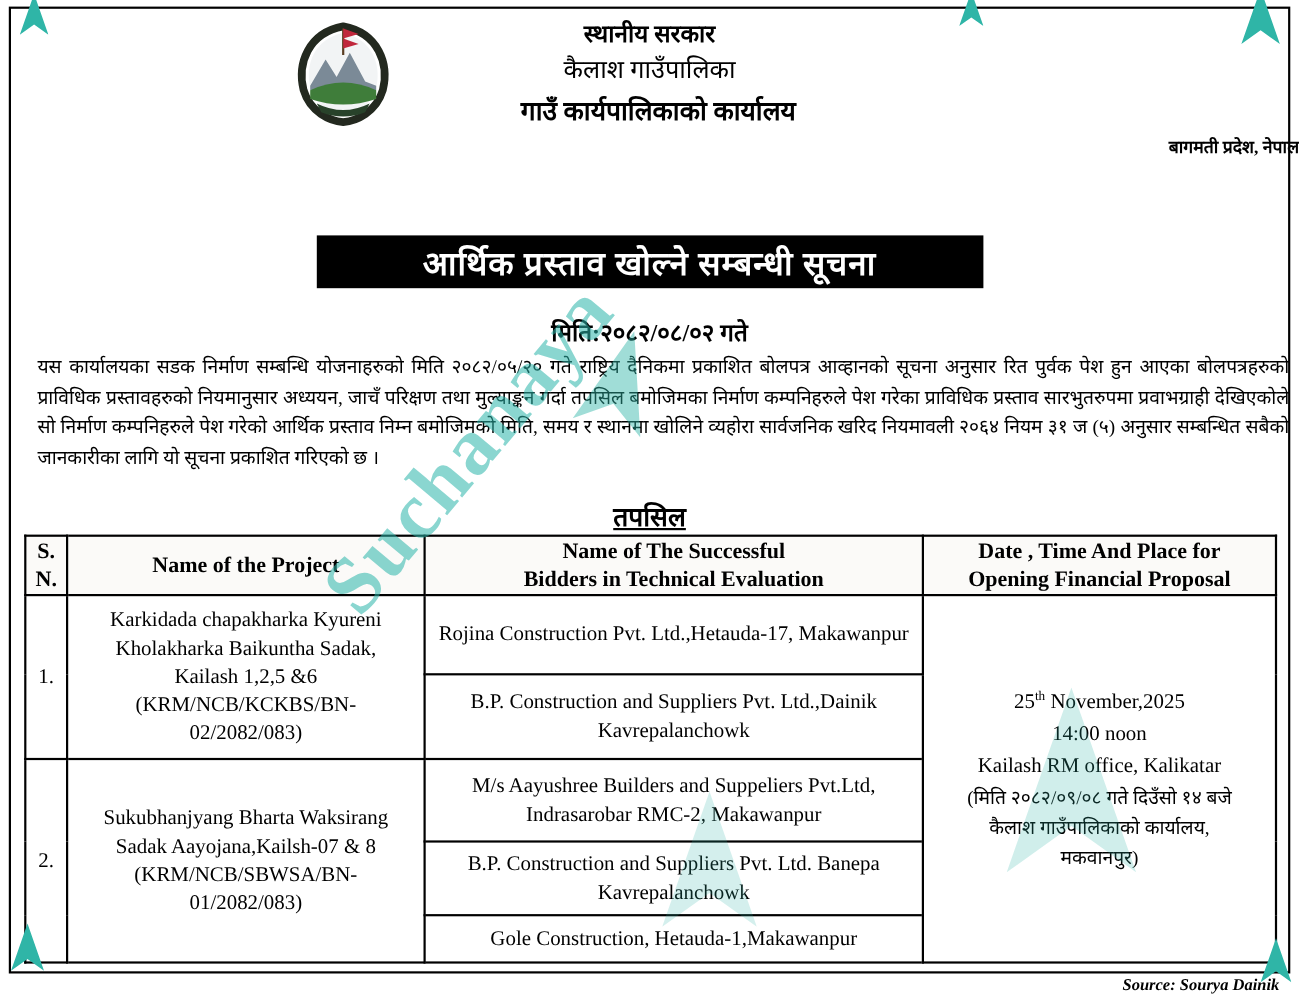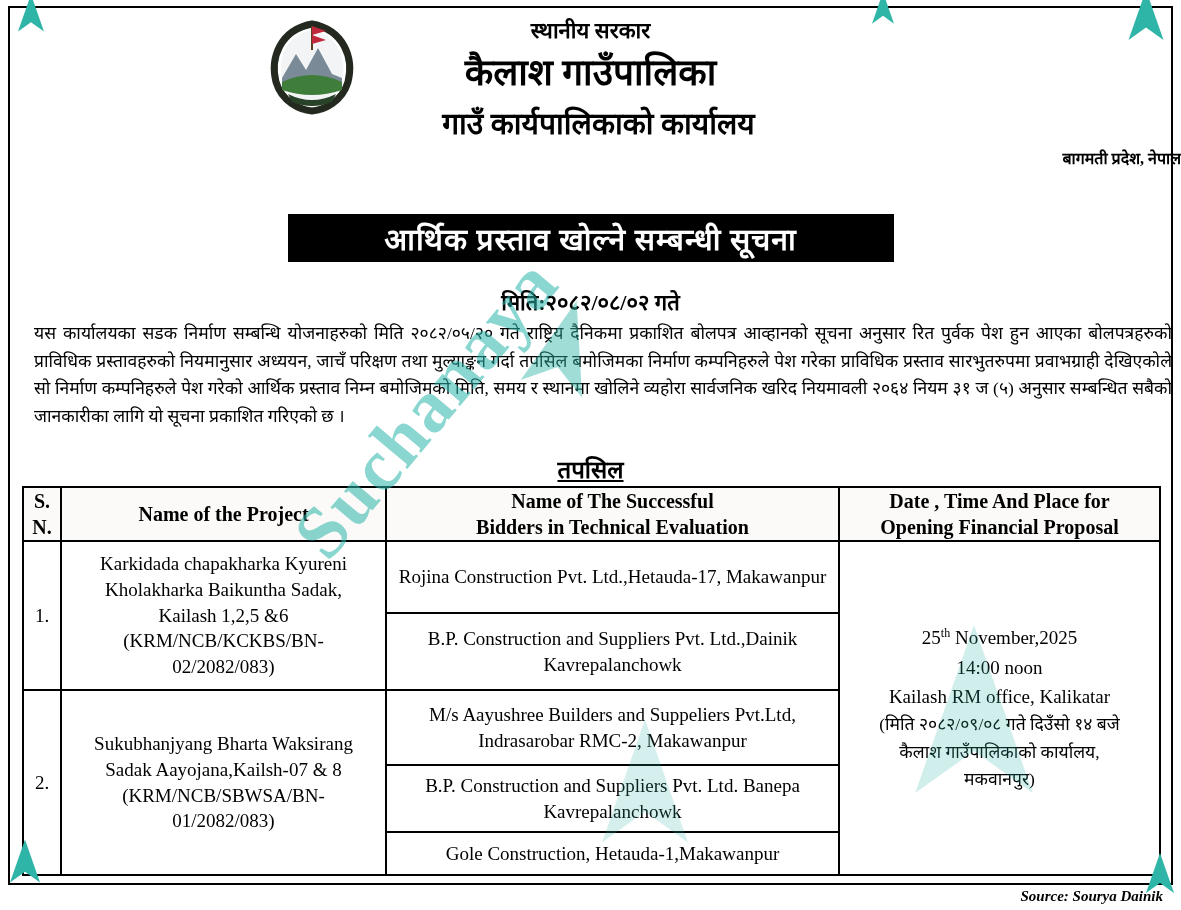--- a/index.html
+++ b/index.html
@@ -13,22 +13,22 @@
   }
   .frame {
     position:absolute; left:8px; top:6px;
     width:1165px; height:879px;
     border:2px solid #000;
     background:transparent;
   }
   
   .header { position:absolute; left:0; top:14px; width:100%; text-align:center; }
   .govt-line   { font-size:22px; font-weight:bold; margin-bottom:6px; }
-  .muni-name   { font-size:37px; font-weight:bold; line-height:1.25; }
-  .office-name { font-size:30px; font-weight:bold; line-height:1.3; margin-top:8px;padding-left:16px; }
+  .muni-name   { font-size:23px; font-weight:normal; line-height:1.25; }
+  .office-name { font-size:24px; font-weight:bold; line-height:1.3; margin-top:8px;padding-left:16px; }
   .addr-line   { font-size:19px; font-weight:bold; margin-top:10px; }
   .prov-line   { font-size:16px; font-weight:bold; margin-top:4px;text-align:right; }
   .logo-wrap { position:absolute; left:262px; top:16px; width:100px; height:100px; }
   
   .banner {
     position:absolute; left:50%; top:214px; transform:translateX(-50%);
     background:#000; color:#fff;
     width:606px; height:48px;
     display:flex; align-items:center; justify-content:center;
     font-size:30px; font-weight:bold; letter-spacing:1px;

